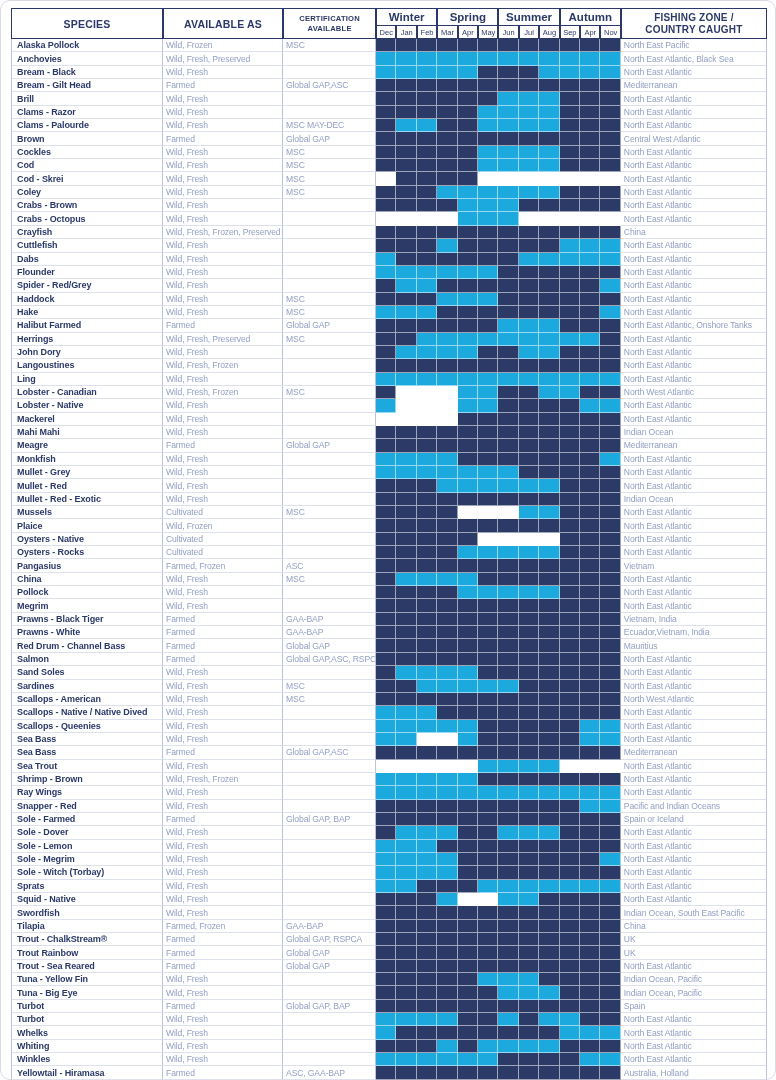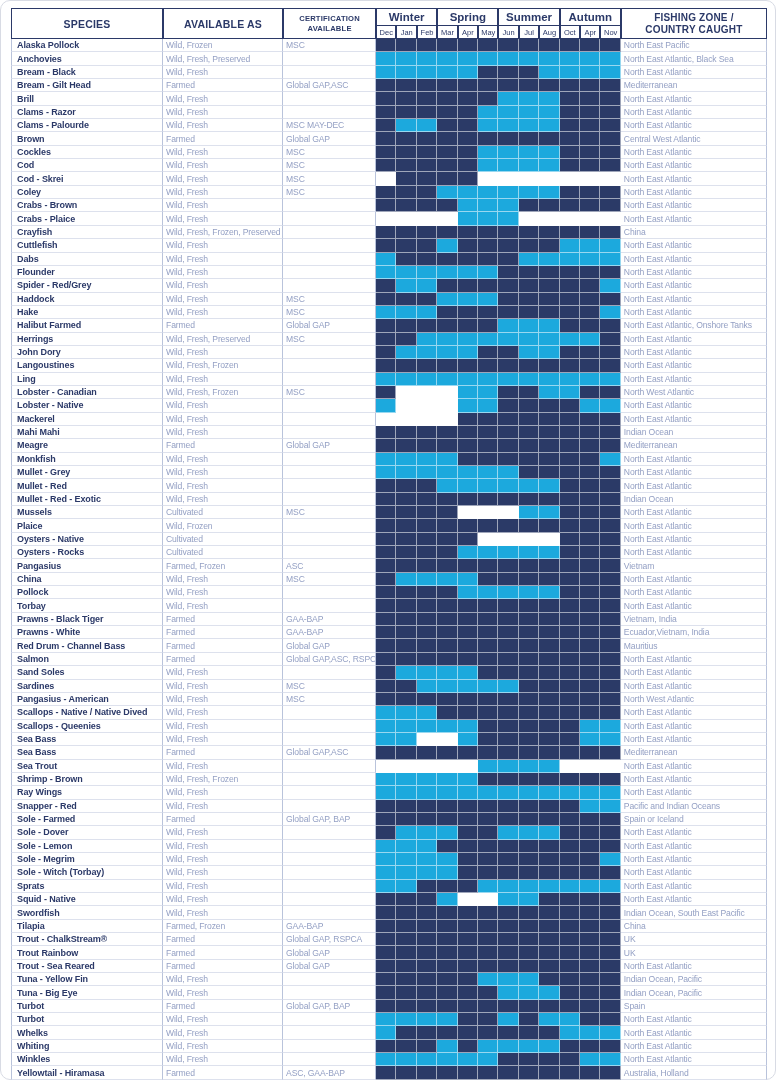--- a/index.html
+++ b/index.html
@@ -66,21 +66,21 @@
       <tr class="h2">
         <th class="mon">Dec</th>
         <th class="mon">Jan</th>
         <th class="mon">Feb</th>
         <th class="mon">Mar</th>
         <th class="mon">Apr</th>
         <th class="mon">May</th>
         <th class="mon">Jun</th>
         <th class="mon">Jul</th>
         <th class="mon">Aug</th>
-        <th class="mon">Oct</th>
+        <th class="mon">Sep</th>
         <th class="mon">Apr</th>
         <th class="mon">Nov</th>
       </tr>
     </thead>
     <tbody id="grid-body">
         <tr>
           <td class="txt sp">Alaska Pollock</td>
           <td class="txt av">Wild, Frozen</td>
           <td class="txt ce">MSC</td>
           <td class="m" style="background: rgb(43, 58, 103);"></td>
@@ -307,21 +307,21 @@
           <td class="m" style="background: rgb(28, 169, 221);"></td>
           <td class="m" style="background: rgb(28, 169, 221);"></td>
           <td class="m" style="background: rgb(43, 58, 103);"></td>
           <td class="m" style="background: rgb(43, 58, 103);"></td>
           <td class="m" style="background: rgb(43, 58, 103);"></td>
           <td class="m" style="background: rgb(43, 58, 103);"></td>
           <td class="m" style="background: rgb(43, 58, 103);"></td>
           <td class="txt zo">North East Atlantic</td>
         </tr>
         <tr>
-          <td class="txt sp">Crabs - Plaice</td>
+          <td class="txt sp">Crabs - Octopus</td>
           <td class="txt av">Wild, Fresh</td>
           <td class="txt ce"></td>
           <td class="m mw" style="background: rgb(255, 255, 255);"></td>
           <td class="m mw" style="background: rgb(255, 255, 255);"></td>
           <td class="m mw" style="background: rgb(255, 255, 255);"></td>
           <td class="m mw" style="background: rgb(255, 255, 255);"></td>
           <td class="m" style="background: rgb(28, 169, 221);"></td>
           <td class="m" style="background: rgb(28, 169, 221);"></td>
           <td class="m" style="background: rgb(28, 169, 221);"></td>
           <td class="m mw" style="background: rgb(255, 255, 255);"></td>
@@ -829,21 +829,21 @@
           <td class="m" style="background: rgb(28, 169, 221);"></td>
           <td class="m" style="background: rgb(28, 169, 221);"></td>
           <td class="m" style="background: rgb(28, 169, 221);"></td>
           <td class="m" style="background: rgb(28, 169, 221);"></td>
           <td class="m" style="background: rgb(43, 58, 103);"></td>
           <td class="m" style="background: rgb(43, 58, 103);"></td>
           <td class="m" style="background: rgb(43, 58, 103);"></td>
           <td class="txt zo">North East Atlantic</td>
         </tr>
         <tr>
-          <td class="txt sp">Torbay</td>
+          <td class="txt sp">Megrim</td>
           <td class="txt av">Wild, Fresh</td>
           <td class="txt ce"></td>
           <td class="m" style="background: rgb(43, 58, 103);"></td>
           <td class="m" style="background: rgb(43, 58, 103);"></td>
           <td class="m" style="background: rgb(43, 58, 103);"></td>
           <td class="m" style="background: rgb(43, 58, 103);"></td>
           <td class="m" style="background: rgb(43, 58, 103);"></td>
           <td class="m" style="background: rgb(43, 58, 103);"></td>
           <td class="m" style="background: rgb(43, 58, 103);"></td>
           <td class="m" style="background: rgb(43, 58, 103);"></td>
@@ -955,21 +955,21 @@
           <td class="m" style="background: rgb(28, 169, 221);"></td>
           <td class="m" style="background: rgb(28, 169, 221);"></td>
           <td class="m" style="background: rgb(43, 58, 103);"></td>
           <td class="m" style="background: rgb(43, 58, 103);"></td>
           <td class="m" style="background: rgb(43, 58, 103);"></td>
           <td class="m" style="background: rgb(43, 58, 103);"></td>
           <td class="m" style="background: rgb(43, 58, 103);"></td>
           <td class="txt zo">North East Atlantic</td>
         </tr>
         <tr>
-          <td class="txt sp">Pangasius - American</td>
+          <td class="txt sp">Scallops - American</td>
           <td class="txt av">Wild, Fresh</td>
           <td class="txt ce">MSC</td>
           <td class="m" style="background: rgb(43, 58, 103);"></td>
           <td class="m" style="background: rgb(43, 58, 103);"></td>
           <td class="m" style="background: rgb(43, 58, 103);"></td>
           <td class="m" style="background: rgb(43, 58, 103);"></td>
           <td class="m" style="background: rgb(43, 58, 103);"></td>
           <td class="m" style="background: rgb(43, 58, 103);"></td>
           <td class="m" style="background: rgb(43, 58, 103);"></td>
           <td class="m" style="background: rgb(43, 58, 103);"></td>

